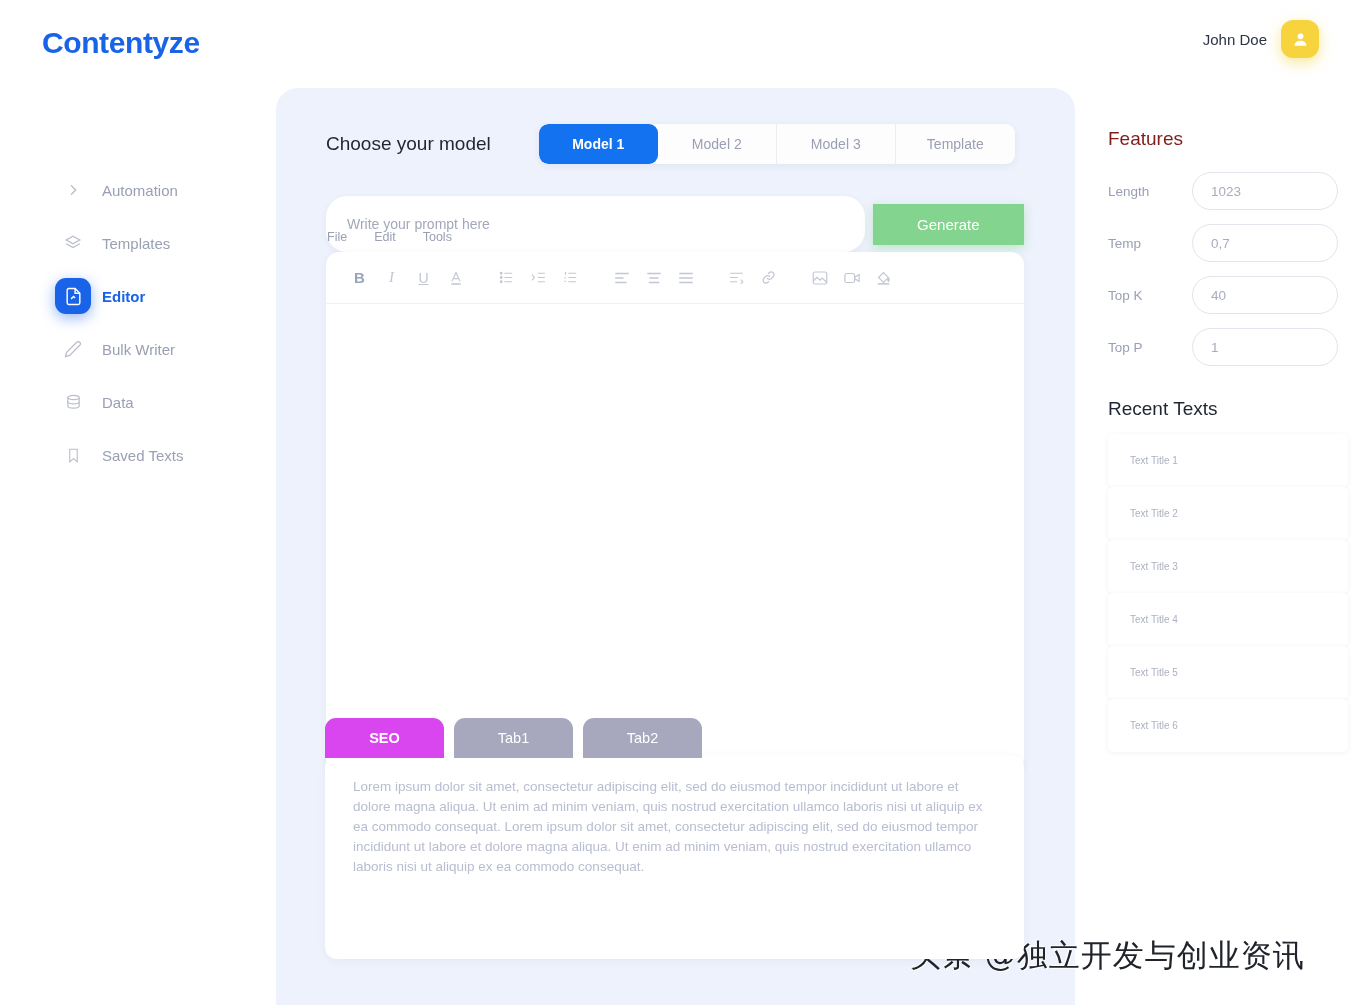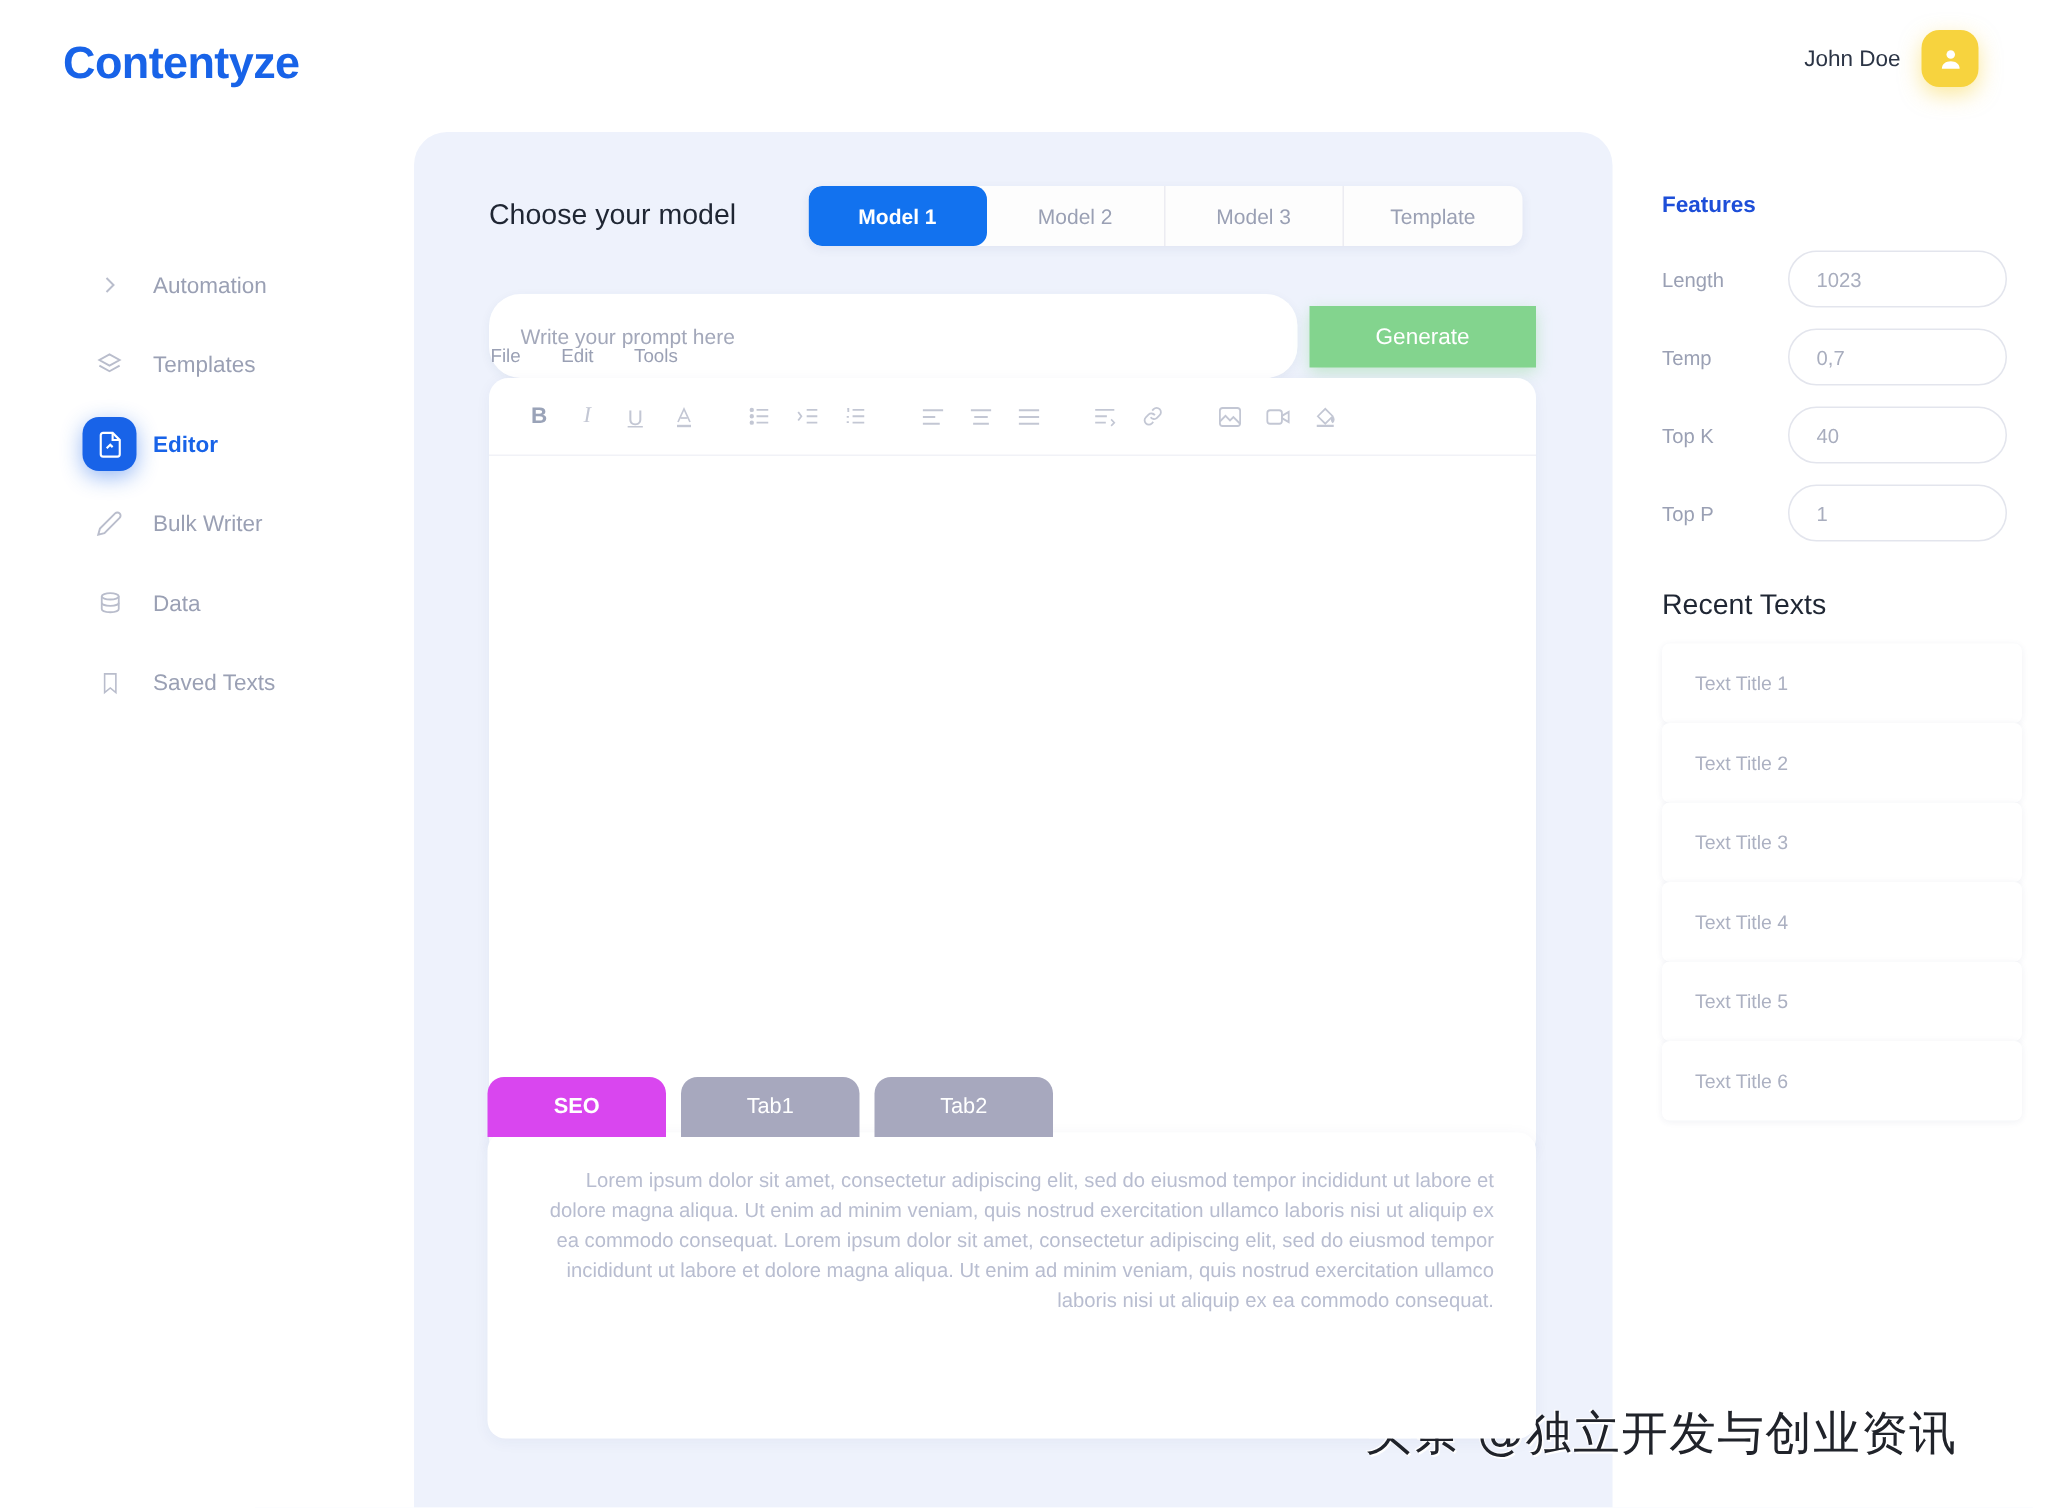--- a/index.html
+++ b/index.html
@@ -168,39 +168,39 @@
   .btab.active { background: #d946ef; font-weight: bold; }
   .btab-panel {
     position: absolute; left: 325px; top: 755px;
     width: 699px; height: 204px;
     background: #ffffff; border-radius: 12px;
     box-shadow: 0 2px 10px rgba(40,60,110,0.05);
     padding: 22px 28px;
     z-index: 2;
   }
   .btab-text {
-    font-size: 13.5px; line-height: 20px; color: #b8bdd0; text-align: right;
+    font-size: 13.5px; line-height: 20px; color: #b8bdd0;
   }
 
   
   .rail { position: absolute; left: 1108px; top: 128px; width: 240px; }
-  .rail-title { font-size: 15px; color: #1d4ed8; margin-bottom: 22px; font-weight: bold; }
+  .rail-title { font-size: 19px; color: #7f1d1d; margin-bottom: 22px; }
   .feat-row { display: flex; align-items: center; margin-bottom: 14px; }
   .feat-label { width: 84px; font-size: 13.5px; color: #9aa0b4; }
   .feat-input {
     width: 146px; height: 38px; border: 1px solid #e3e5ed;
     border-radius: 19px; padding: 0 18px; outline: none;
     font-size: 13.5px; color: #a8adbe; background: #fff;
     font-family: "Liberation Sans", sans-serif;
   }
   .rail-title2 { font-size: 19px; color: #1f2633; margin: 32px 0 14px 0; }
   .rt-item {
     height: 53px; display: flex; align-items: center;
     padding-left: 22px; background: #ffffff;
-    border-radius: 5px; font-size: 13px; color: #acb1c2;
+    border-radius: 5px; font-size: 10px; color: #acb1c2;
     box-shadow: 0 1px 5px rgba(40,60,110,0.07);
     cursor: pointer;
   }
 
   .watermark {
     position: absolute; left: 910px; top: 935px;
     font-size: 31px; color: #20232a; letter-spacing: 1px;
     text-shadow: 1px 1px 0 #ffffff, -1px -1px 0 #ffffff;
     font-family: "DejaVu Sans", sans-serif;
     pointer-events: none;

